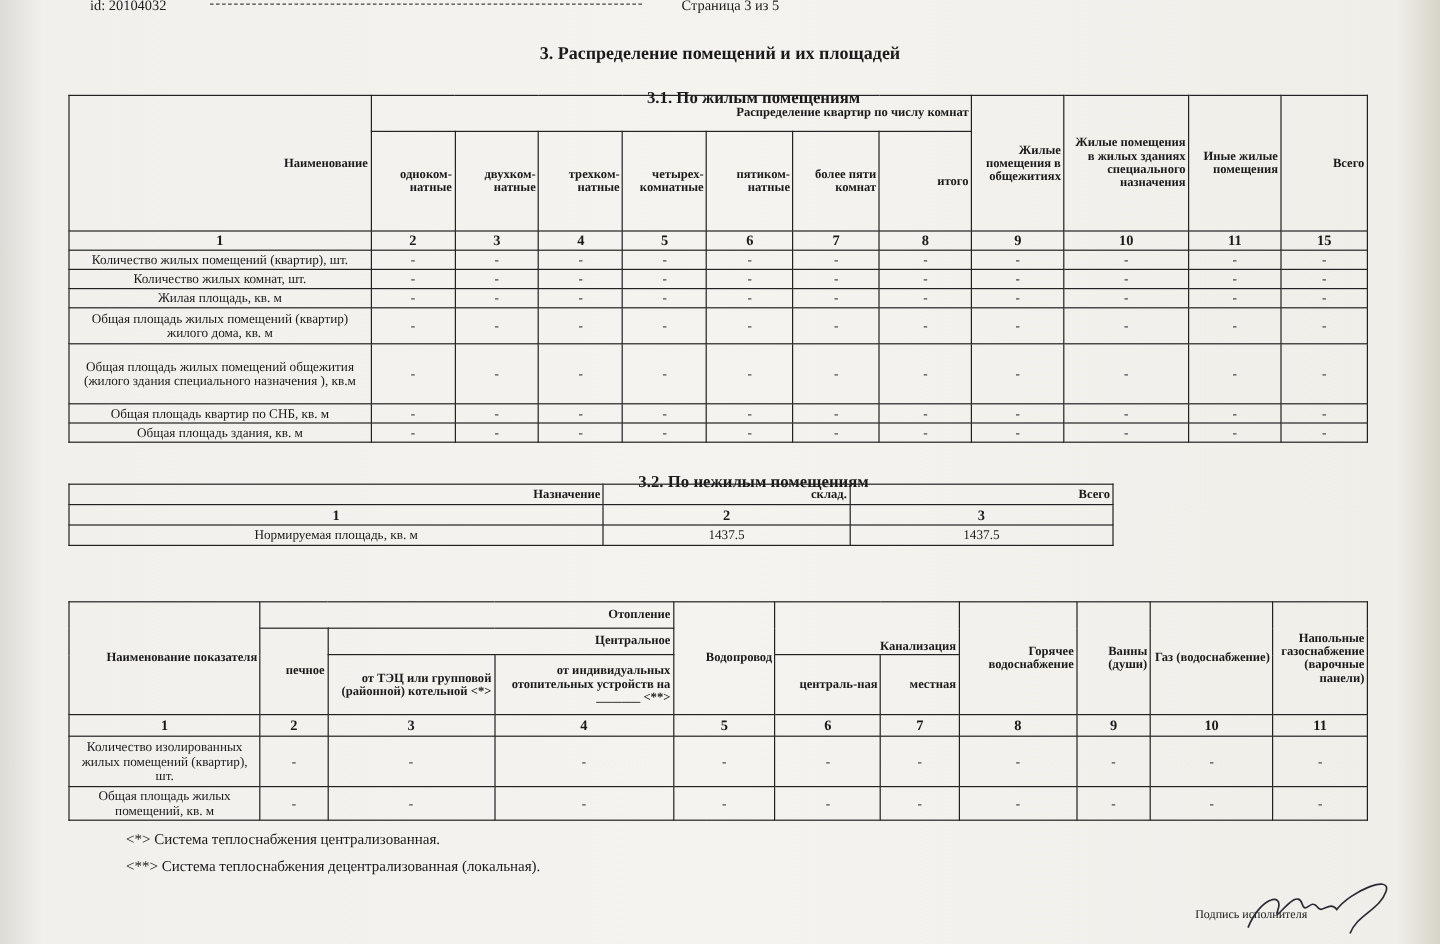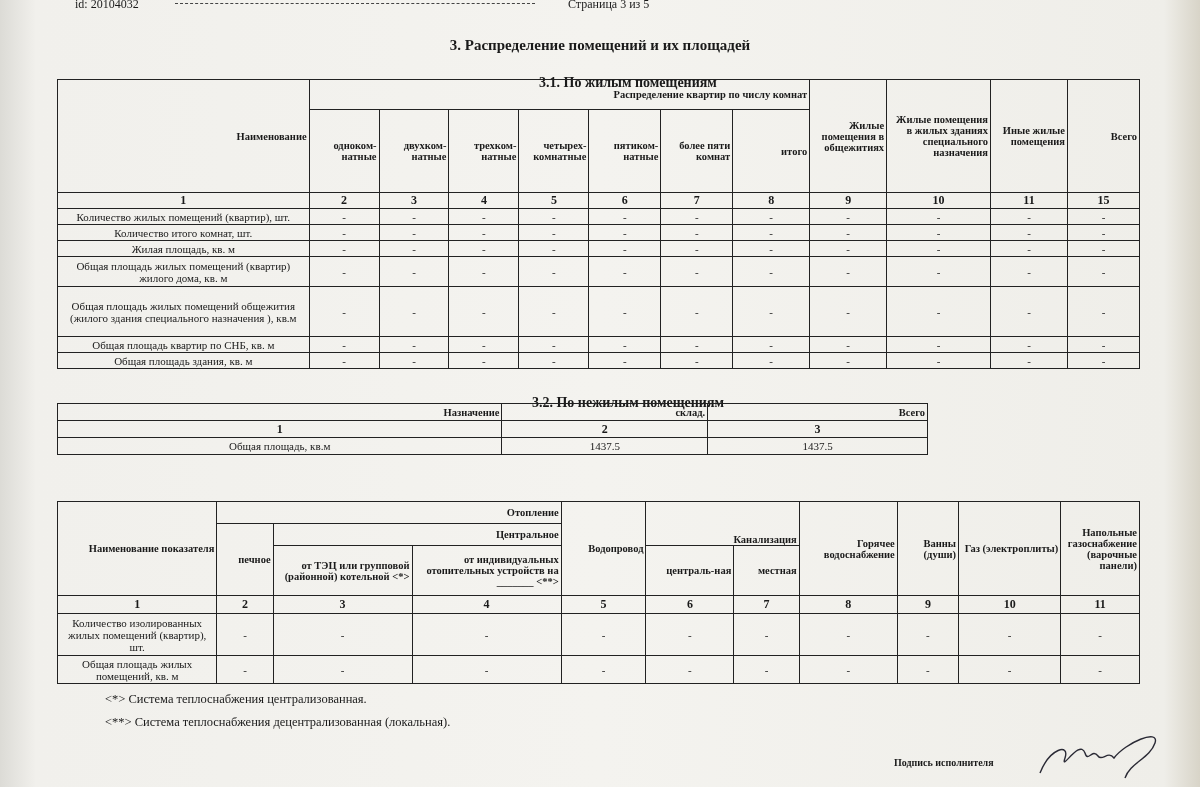--- a/index.html
+++ b/index.html
@@ -20,21 +20,21 @@
     border-top:1px dashed #444; }
   h1 { position:absolute; left:0; width:1200px; top:37px; margin:0; text-align:center;
     font-size:15px; font-weight:bold; }
   .sub { position:absolute; left:16px; width:1200px; margin:12px; text-align:center; font-size:14px; font-weight:bold; }
   table { position:absolute; border-collapse:collapse; font-size:11px; }
   td, th { border:1px solid #222; text-align:center; vertical-align:middle; padding:0 2px; font-weight:normal; }
   th { font-weight:bold; font-size:10.5px;text-align:right; }
   .num td { font-weight:bold; font-size:12px; }
   .lbl { font-size:11px;margin-top:20px; }
   .notes { position:absolute; left:105px; font-size:12.5px; }
-  .sig { position:absolute; left:894px; top:757px; font-size:10px; font-weight:bold; }
+  .sig { position:absolute; left:996px; top:757px; font-size:10px; font-weight:normal; }
   .sig-svg { position:absolute; left:1030px; top:728px; }
 </style>
 </head>
 <body>
 
 <div class="page">
   <div class="hdr-left">id: 20104032</div>
   <div class="hdr-lines"></div>
   <div class="hdr-right">Страница 3 из 5</div>
 
@@ -98,21 +98,21 @@
           <td>-</td>
           <td>-</td>
           <td>-</td>
           <td>-</td>
           <td>-</td>
           <td>-</td>
           <td>-</td>
           <td>-</td>
         </tr>
         <tr style="height: 16px;">
-          <td class="lbl">Количество итого комнат, шт.</td>
+          <td class="lbl">Количество жилых комнат, шт.</td>
           <td>-</td>
           <td>-</td>
           <td>-</td>
           <td>-</td>
           <td>-</td>
           <td>-</td>
           <td>-</td>
           <td>-</td>
           <td>-</td>
           <td>-</td>
@@ -204,21 +204,21 @@
       <th>Назначение</th>
       <th>склад.</th>
       <th>Всего</th>
     </tr>
     <tr class="num" style="height:17px">
       <td>1</td>
       <td>2</td>
       <td>3</td>
     </tr>
     <tr style="height:17px">
-      <td class="lbl">Общая площадь, кв.м</td>
+      <td class="lbl">Нормируемая площадь, кв. м</td>
       <td>1437.5</td>
       <td>1437.5</td>
     </tr>
   </tbody>
     </table>
 
 
   <table style="left:57px; top:501px; width:1083px;">
     <colgroup>
       <col style="width:156px">
@@ -234,21 +234,21 @@
         <col style="width:77px">
     </colgroup>
     <tbody>
         <tr style="height:22px">
       <th rowspan="3">Наименование показателя</th>
       <th colspan="3">Отопление</th>
       <th rowspan="3">Водопровод</th>
       <th colspan="2" rowspan="2" style="vertical-align:bottom">Канализация</th>
       <th rowspan="3">Горячее водоснабжение</th>
       <th rowspan="3">Ванны (души)</th>
-      <th rowspan="3">Газ (электроплиты)</th>
+      <th rowspan="3">Газ (водоснабжение)</th>
       <th rowspan="3">Напольные газоснабжение (варочные панели)</th>
     </tr>
     <tr style="height:22px">
       <th rowspan="2">печное</th>
       <th colspan="2">Центральное</th>
     </tr>
     <tr style="height:50px">
       <th>от ТЭЦ или групповой (районной) котельной &lt;*&gt;</th>
       <th>от индивидуальных отопительных устройств на _______ &lt;**&gt;</th>
       <th>централь-ная</th>

